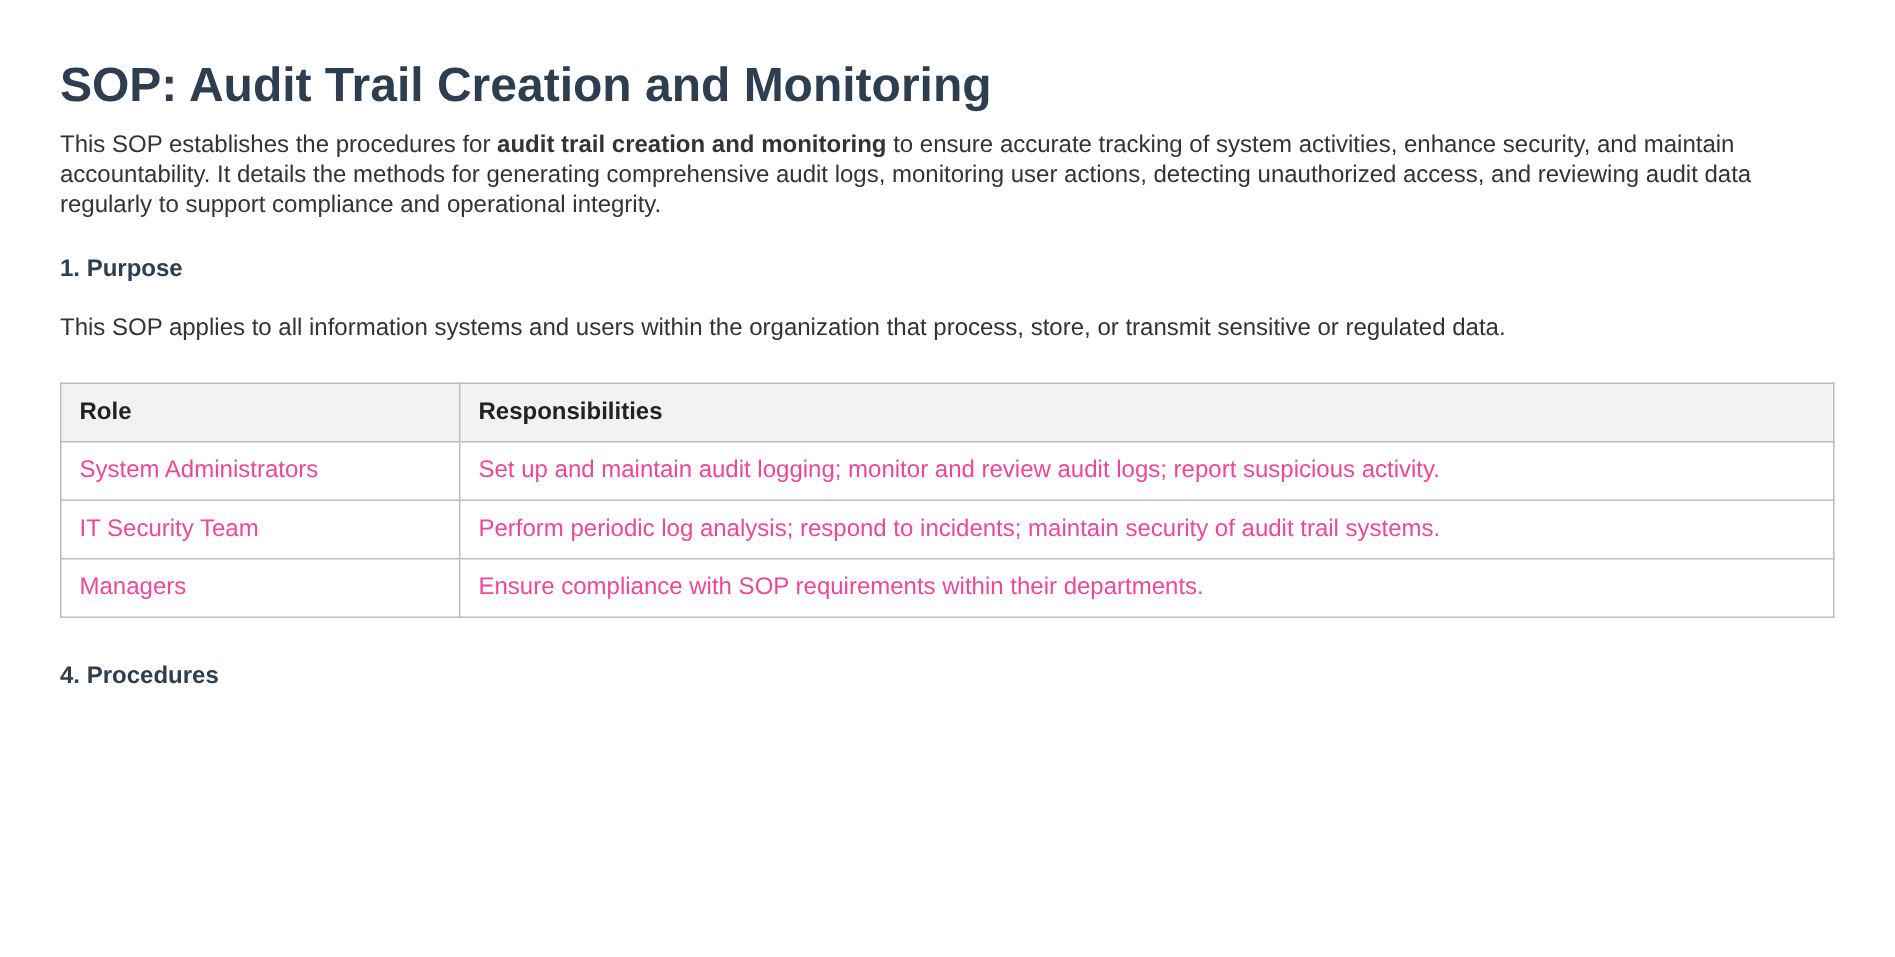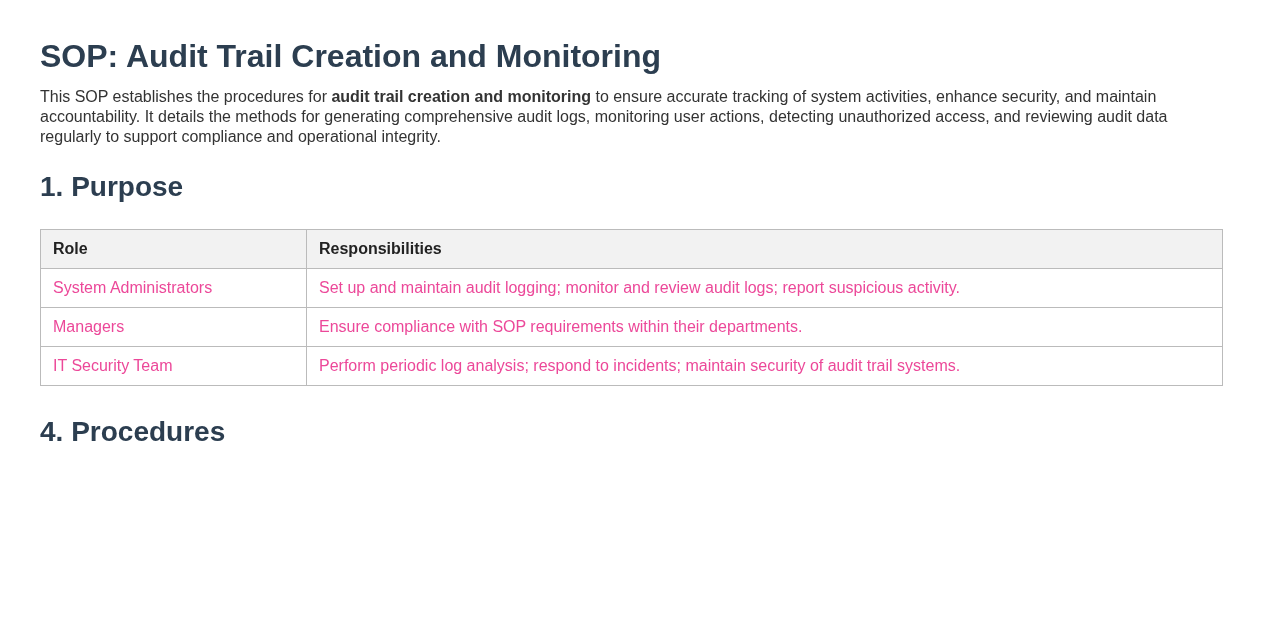--- a/index.html
+++ b/index.html
@@ -20,21 +20,21 @@
   }
   h1 {
     margin: 0 0 12px 0;
     font-size: 32px;
     line-height: 1.15;
     font-weight: bold;
     color: #2c3e50;
   }
   h2 {
     margin: 24px 0 20px 0;
-    font-size: 28px;
+    font-size: 16px;
     line-height: 1.15;
     font-weight: bold;
     color: #2c3e50;
   }
   p {
     margin: 0 0;
   }
   table {
     width: 100%;
     border-collapse: collapse;
@@ -64,40 +64,41 @@
 <main>
 
   <h1>SOP: Audit Trail Creation and Monitoring</h1>
 
   <p><span>This SOP establishes the procedures for </span><strong>audit trail creation and monitoring</strong><span> to ensure accurate tracking of system activities, enhance security, and maintain accountability. It details the methods for generating comprehensive audit logs, monitoring user actions, detecting unauthorized access, and reviewing audit data regularly to support compliance and operational integrity.</span></p>
 
   <h2>1. Purpose</h2>
 
 
 
+  <p>This SOP applies to all information systems and users within the organization that process, store, or transmit sensitive or regulated data.</p>
 
 
   <table>
     <thead>
       <tr>
         <th class="col-role">Role</th>
         <th>Responsibilities</th>
       </tr>
     </thead>
     <tbody>
       <tr>
         <td class="col-role">System Administrators</td>
         <td>Set up and maintain audit logging; monitor and review audit logs; report suspicious activity.</td>
       </tr>
       <tr>
+        <td class="col-role">IT Security Team</td>
+        <td>Perform periodic log analysis; respond to incidents; maintain security of audit trail systems.</td>
+      </tr>
+      <tr>
         <td class="col-role">Managers</td>
         <td>Ensure compliance with SOP requirements within their departments.</td>
-      </tr>
-      <tr>
-        <td class="col-role">IT Security Team</td>
-        <td>Perform periodic log analysis; respond to incidents; maintain security of audit trail systems.</td>
       </tr>
     </tbody>
   </table>
 
   <h2>4. Procedures</h2>
 
 </main>
 
 </body></html>

